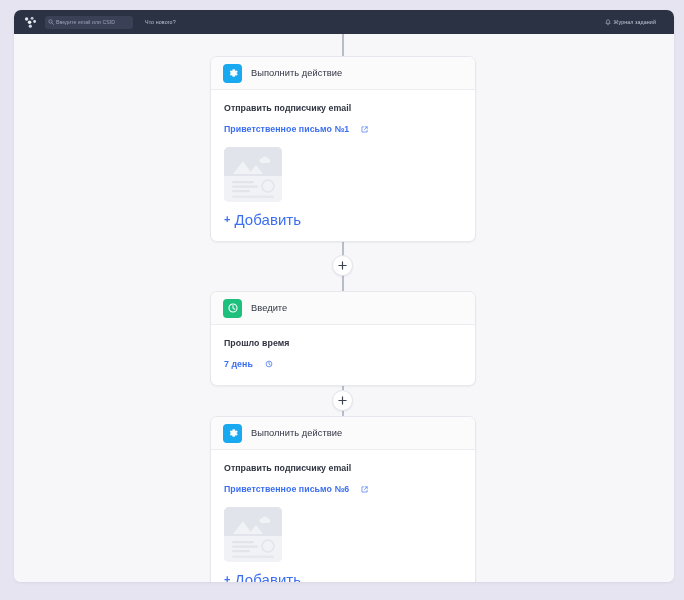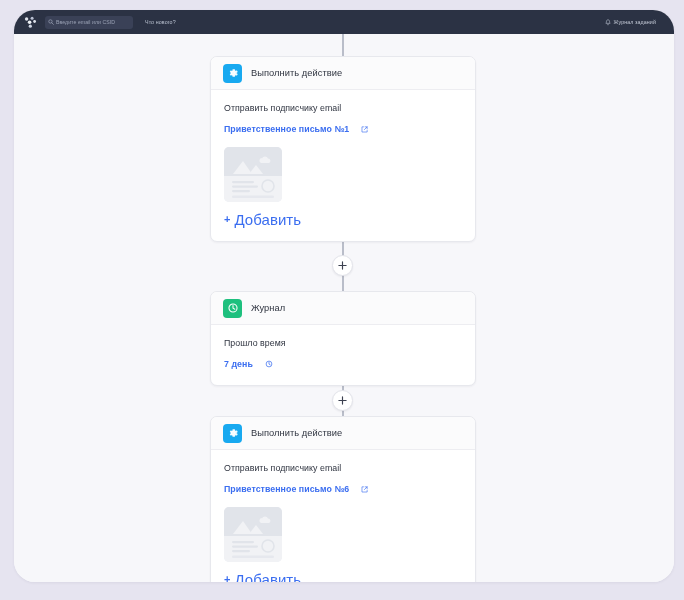--- a/index.html
+++ b/index.html
@@ -17,21 +17,21 @@
   }
 
   
   .app-window {
     position: absolute;
     left: 14px;
     top: 10px;
     width: 660px;
     height: 572px;
     background: #f7f7fa;
-    border-radius: 21px;
+    border-radius: 7px;
     overflow: hidden;
     box-shadow: 0 1px 3px rgba(40,40,70,0.07);
   }
 
   
   .topbar {
     position: relative;
     height: 24px;
     background: #2b3244;
     display: flex;
@@ -156,21 +156,21 @@
     font-size: 9.3px;
     color: #2f3440;
     letter-spacing: .05px;
   }
 
   .node-body { padding: 13px 13px 0 13px; }
 
   .node-line {
     font-size: 8.8px;
     color: #2f3440;
-    font-weight: normal;
+    font-weight: bold;
     letter-spacing: .05px;
     margin-bottom: 5px;
   }
 
   .node-link {
     display: inline-flex;
     align-items: center;
     gap: 12px;
     font-size: 8.8px;
     font-weight: bold;
@@ -318,21 +318,21 @@
     </div>
 
     <div class="node" style="top:257px;">
       <div class="node-head">
         <div class="node-icon timer">
           <svg width="12" height="12" viewBox="0 0 16 16">
             <circle cx="8" cy="8" r="5.4" fill="none" stroke="#ffffff" stroke-width="1.4"></circle>
             <path d="M8 4.8V8.2l2.4 1.5" fill="none" stroke="#ffffff" stroke-width="1.4" stroke-linecap="round" stroke-linejoin="round"></path>
           </svg>
         </div>
-        <div class="node-title">Журнал</div>
+        <div class="node-title">Введите</div>
       </div>
       <div class="node-body" style="padding-bottom:14px;">
         <div class="node-line">Прошло время</div>
         <div class="node-link">
           <span>7 день</span>
           <svg width="8" height="8" viewBox="0 0 10 10">
             <circle cx="5" cy="5" r="3.6" fill="none" stroke="#3b6ef0" stroke-width=".9"></circle>
             <path d="M5 2.9V5.1l1.5.9" fill="none" stroke="#3b6ef0" stroke-width=".9" stroke-linecap="round" stroke-linejoin="round"></path>
           </svg>
         </div>

